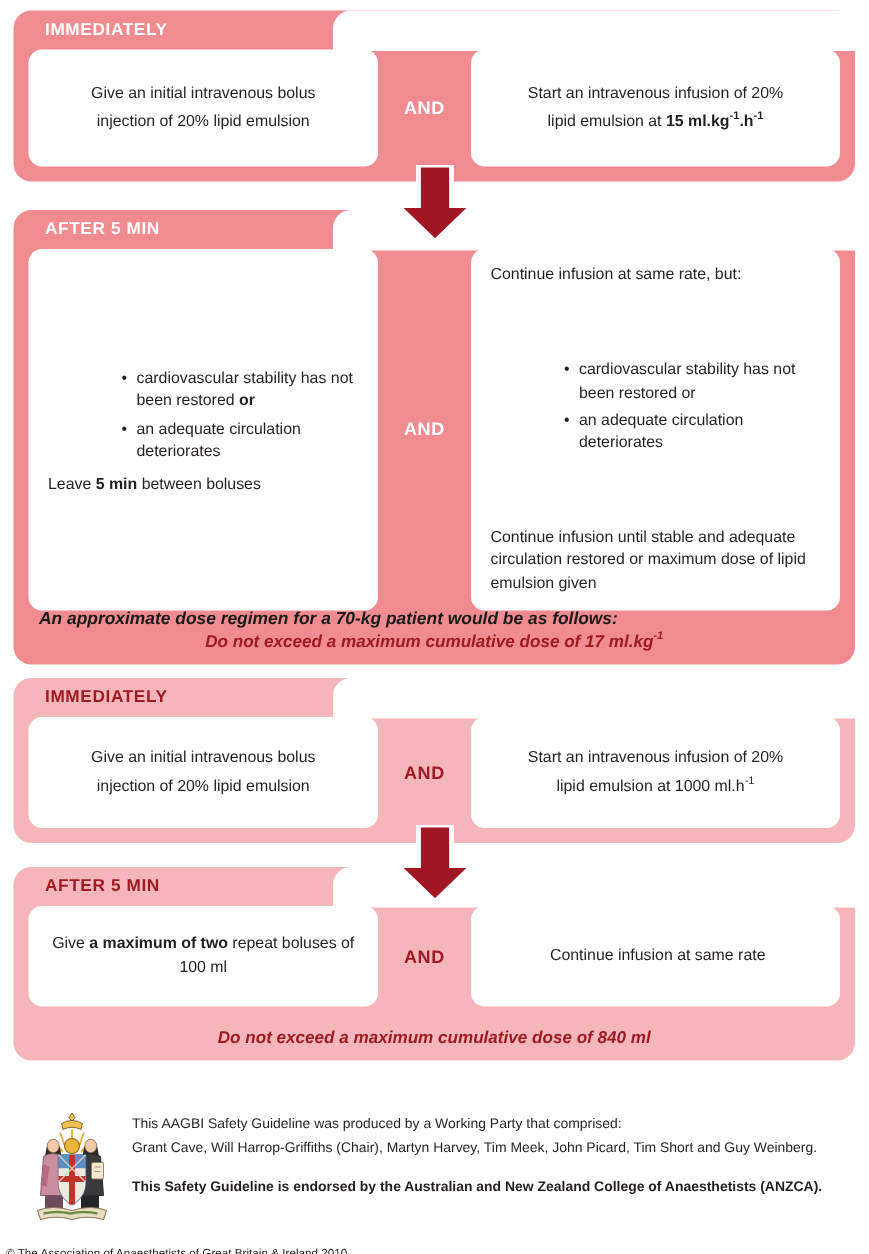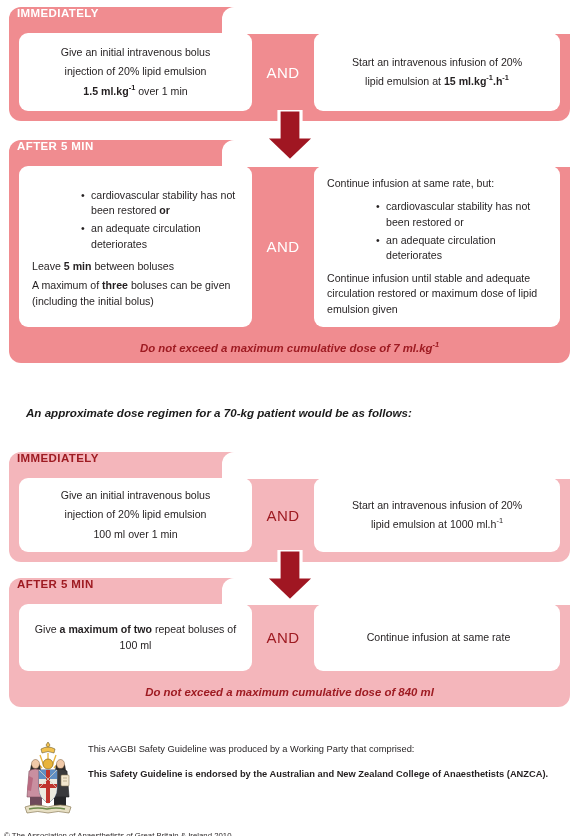--- a/index.html
+++ b/index.html
@@ -20,21 +20,22 @@
     box-sizing:border-box;
   }
   .panel.strong{background:#F08C90;}
   .panel.light{background:#F4B6BB;}
 
   
   .tab{
     position:relative;
     height:26px;
     display:flex;
-    padding-left:8px;
+    align-items:center;
+    padding-left:21px;
     font-size:11.5px;
     font-weight:bold;
     letter-spacing:.4px;
   }
   .tab .tablabel{position:relative;z-index:2;}
   
   .tab .notch{
     position:absolute;
     top:0;right:0;bottom:-1px;
     width:62%;
@@ -73,22 +74,22 @@
     flex-direction:column;
     justify-content:center;
   }
   .card.center{text-align:center;}
   .card.left{text-align:left;}
   .andcol{
     flex:0 0 62px;
     display:flex;
     align-items:center;
     justify-content:center;
-    font-size:15px;
-    font-weight:normal;
+    font-size:12px;
+    font-weight:bold;
     letter-spacing:.5px;
   }
   .panel.strong .andcol{color:#ffffff;}
   .panel.light  .andcol{color:#9E1B22;}
 
   .banner{
     text-align:center;
     font-size:11.4px;
     font-weight:bold;
     font-style:italic;
@@ -140,21 +141,20 @@
 
   <div class="panel strong" id="sec1">
     <div class="tab">
       <span class="notch"></span>
       <span class="tablabel">IMMEDIATELY</span>
     </div>
     <div class="rowwrap">
       <div class="card center" style="flex:0 0 233px;min-height:78px;">
         <p>Give an initial intravenous bolus</p>
         <p>injection of 20% lipid emulsion</p>
-        <p><b><span>1.5 ml.kg</span><sup>-1</sup></b><span> over 1 min</span></p>
       </div>
       <div class="andcol">AND</div>
       <div class="card center" style="flex:1 1 auto;min-height:78px;">
         <p>Start an intravenous infusion of 20%</p>
         <p><span>lipid emulsion at </span><b><span>15 ml.kg</span><sup>-1</sup><span>.h</span><sup>-1</sup></b></p>
       </div>
     </div>
   </div>
 
   <div class="panel strong" id="sec2">
@@ -162,51 +162,49 @@
       <span class="notch"></span>
       <span class="tablabel">AFTER 5 MIN</span>
     </div>
     <div class="rowwrap">
       <div class="card left" style="flex:0 0 233px;min-height:158px;">
         <ul class="bl">
           <li><span>cardiovascular stability has not been restored </span><b>or</b></li>
           <li>an adequate circulation deteriorates</li>
         </ul>
         <p><span>Leave </span><b>5 min</b><span> between boluses</span></p>
-        <p><span>A maximum of </span><b>three</b><span> boluses can be given (including the initial bolus)</span></p>
-      </div>
-      <div class="andcol">AND</div>
-      <div class="card left" style="flex:1 1 auto;min-height:158px;">
+      </div>
+      <div class="andcol">AND</div>
+      <div class="card left" style="flex:1 1 auto;min-height:158px;gap:40px;">
         <p>Continue infusion at same rate, but:</p>
         <ul class="bl">
           <li>cardiovascular stability has not been restored or</li>
           <li>an adequate circulation deteriorates</li>
         </ul>
         <p>Continue infusion until stable and adequate circulation restored or maximum dose of lipid emulsion given</p>
       </div>
     </div>
-    <div class="banner"><span>Do not exceed a maximum cumulative dose of 7 ml.kg</span><sup>-1</sup></div>
+    <div class="banner"><span>Do not exceed a maximum cumulative dose of 17 ml.kg</span><sup>-1</sup></div>
   </div>
 
   <svg class="arrow" id="arrow1" viewBox="0 0 56 52">
     <path d="M17 0 H39 V27 H53 L28 51 L3 27 H17 Z" fill="#A01622" stroke="#ffffff" stroke-width="3.2"></path>
   </svg>
 
   <div id="midhead">An approximate dose regimen for a 70-kg patient would be as follows:</div>
 
   <div class="panel light" id="sec3">
     <div class="tab">
       <span class="notch"></span>
       <span class="tablabel">IMMEDIATELY</span>
     </div>
     <div class="rowwrap">
       <div class="card center" style="flex:0 0 233px;min-height:74px;">
         <p>Give an initial intravenous bolus</p>
         <p>injection of 20% lipid emulsion</p>
-        <p>100 ml over 1 min</p>
       </div>
       <div class="andcol">AND</div>
       <div class="card center" style="flex:1 1 auto;min-height:74px;">
         <p>Start an intravenous infusion of 20%</p>
         <p><span>lipid emulsion at 1000 ml.h</span><sup>-1</sup></p>
       </div>
     </div>
   </div>
 
   <div class="panel light" id="sec4">
@@ -274,19 +272,20 @@
       <rect x="22" y="45" width="18" height="4" fill="#c0342c"></rect>
 
       <path d="M22 31 l18 18 M40 31 l-18 18" stroke="#d8d2c2" stroke-width=".8" fill="none"></path>
 
       <path d="M8 68 q10 -4 23 0 q13 -4 23 0 l-2 6 q-11 -3 -21 0 q-10 -3 -21 0 z" fill="#e7dfc4" stroke="#8a7a55" stroke-width=".7"></path>
       <path d="M12 70 q9 -2 18 0 q9 -2 18 0" stroke="#6d8a4a" stroke-width="1.6" fill="none"></path>
     </svg>
 
     <div class="foottext">
       <div>This AAGBI Safety Guideline was produced by a Working Party that comprised:</div>
+      <div>Grant Cave, Will Harrop-Griffiths (Chair), Martyn Harvey, Tim Meek, John Picard, Tim Short and Guy Weinberg.</div>
       <span class="endorse">This Safety Guideline is endorsed by the Australian and New Zealand College of Anaesthetists (ANZCA).</span>
     </div>
 
     <div class="copyright">© The Association of Anaesthetists of Great Britain &amp; Ireland 2010</div>
   </div>
 
 </div>
 
 </body></html>

